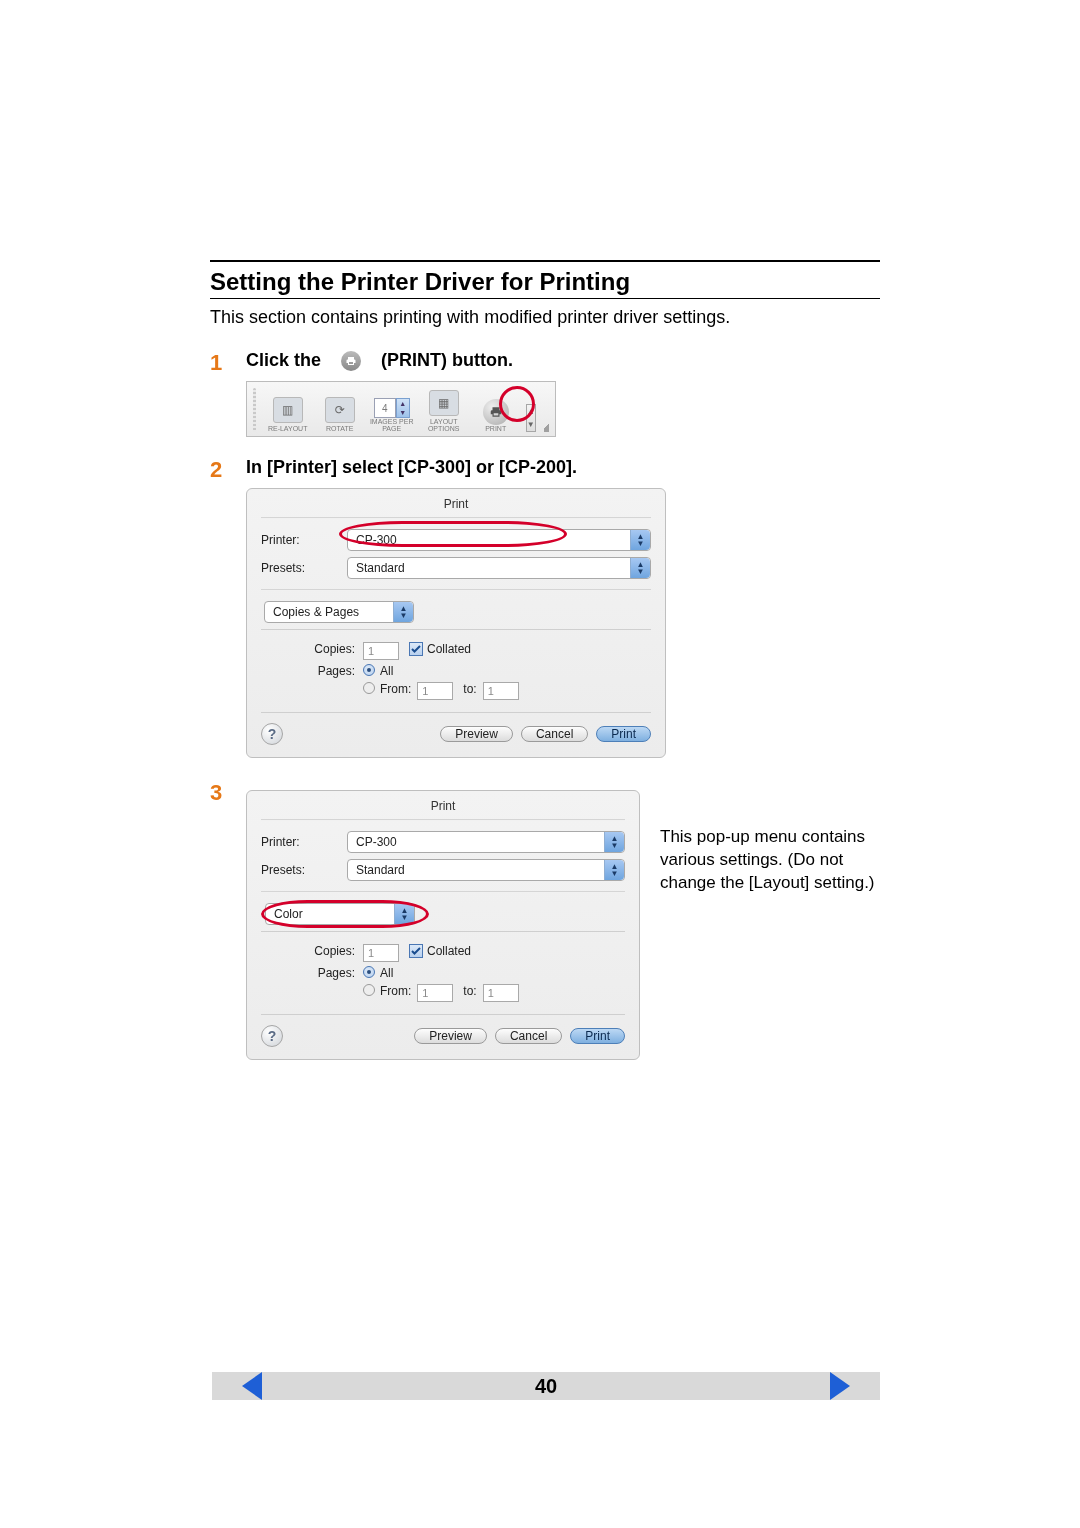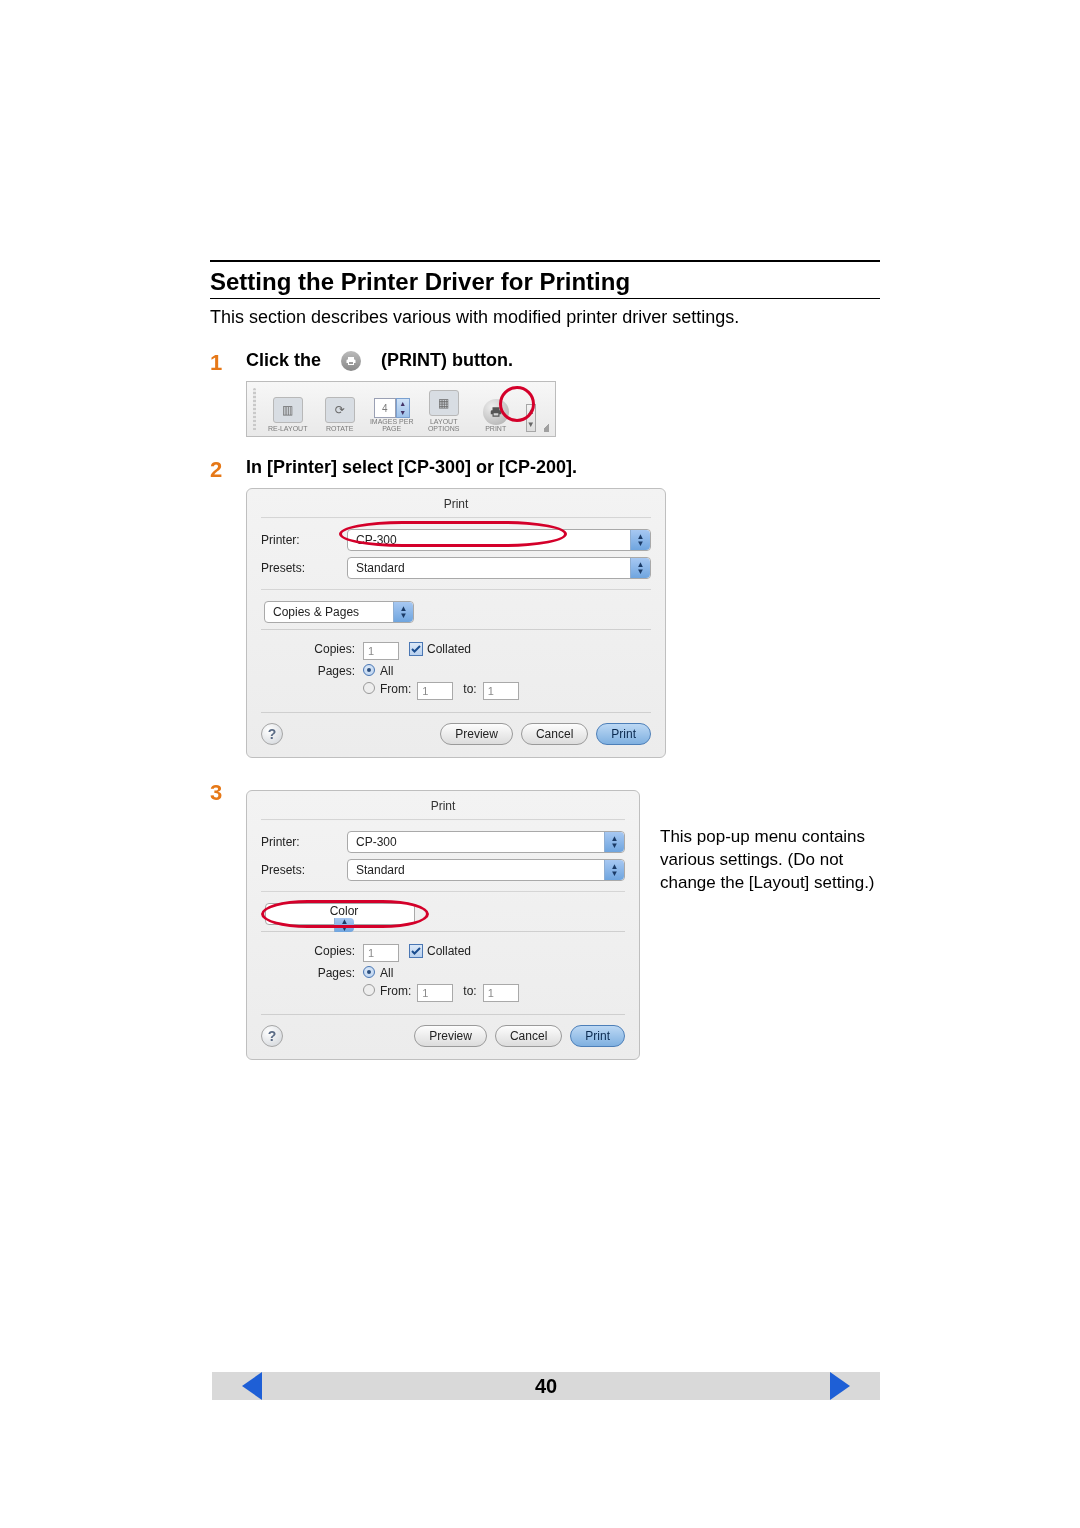--- a/index.html
+++ b/index.html
@@ -211,21 +211,21 @@
   .dlg-footer { display:flex; align-items:center; margin-top: 10px;}
   .help {
     width: 22px;height:22px;border-radius:50%;
     background: radial-gradient(circle at 35% 30%, #fff,#cfd3d8);
     border:1px solid #a6a6a6;
     display:flex;align-items:center;justify-content:center;
     color:#5a6b85;font-weight:bold;font-size:14px;
   }
   .spacer{flex:1;}
   .mac-btn {
-    height: 22px;
+    height: 16px;
     padding: 6px 14px;
     border-radius: 11px;
     border: 1px solid #9a9a9a;
     background: linear-gradient(#fdfdfd,#dcdcdc);
     font-size: 12px;
     display:inline-flex;align-items:center;justify-content:center;
     margin-left: 8px;
     color:#222;
   }
   .mac-btn.primary {
@@ -258,21 +258,21 @@
   .tri.left { border-width: 14px 20px 14px 0; border-color: transparent #1e5fd6 transparent transparent;}
   .tri.right{ border-width: 14px 0 14px 20px; border-color: transparent transparent transparent #1e5fd6;}
 </style>
 </head>
 <body>
 
 <div class="page">
   <div class="rule"></div>
   <div class="heading">Setting the Printer Driver for Printing</div>
   <div class="subrule"></div>
-  <div class="intro">This section describes various with modified printer driver settings.</div>
+  <div class="intro">This section contains printing with modified printer driver settings.</div>
 
   <div class="step">
     <div class="step-num">1</div>
     <div class="step-body">
       <div class="step-title">
         <span>Click the </span>
         <span class="print-icon">
           <svg viewBox="0 0 24 24" width="12" height="12">
               <path fill="#fff" d="M6 9V4h12v5h1a2 2 0 012 2v5h-3v4H6v-4H3v-5a2 2 0 012-2h1zm2 9h8v-4H8v4z"></path>
             </svg>
@@ -407,21 +407,21 @@
           </div>
           <div class="row">
             <div class="lbl">Presets:</div>
             <div class="combo">
               <span>Standard</span>
               <span class="arrow-btn">▲<br>▼</span>
             </div>
           </div>
           <div class="hr-emboss" style="margin-top:10px;"></div>
           <div class="row" style="margin-left:0; position:relative;">
-            <div class="combo small" style="margin-left:4px;flex-direction:column;">
+            <div class="combo small" style="margin-left:4px;">
               <span>Color</span>
               <span class="arrow-btn">▲<br>▼</span>
             </div>
             <div class="red-oval" style="left:0px; top:-3px; width:168px; height:28px;"></div>
           </div>
           <div class="panel">
             <div class="subrow">
               <span class="slbl">Copies:</span>
               <span class="minibox">1</span>
               <span class="chk">

